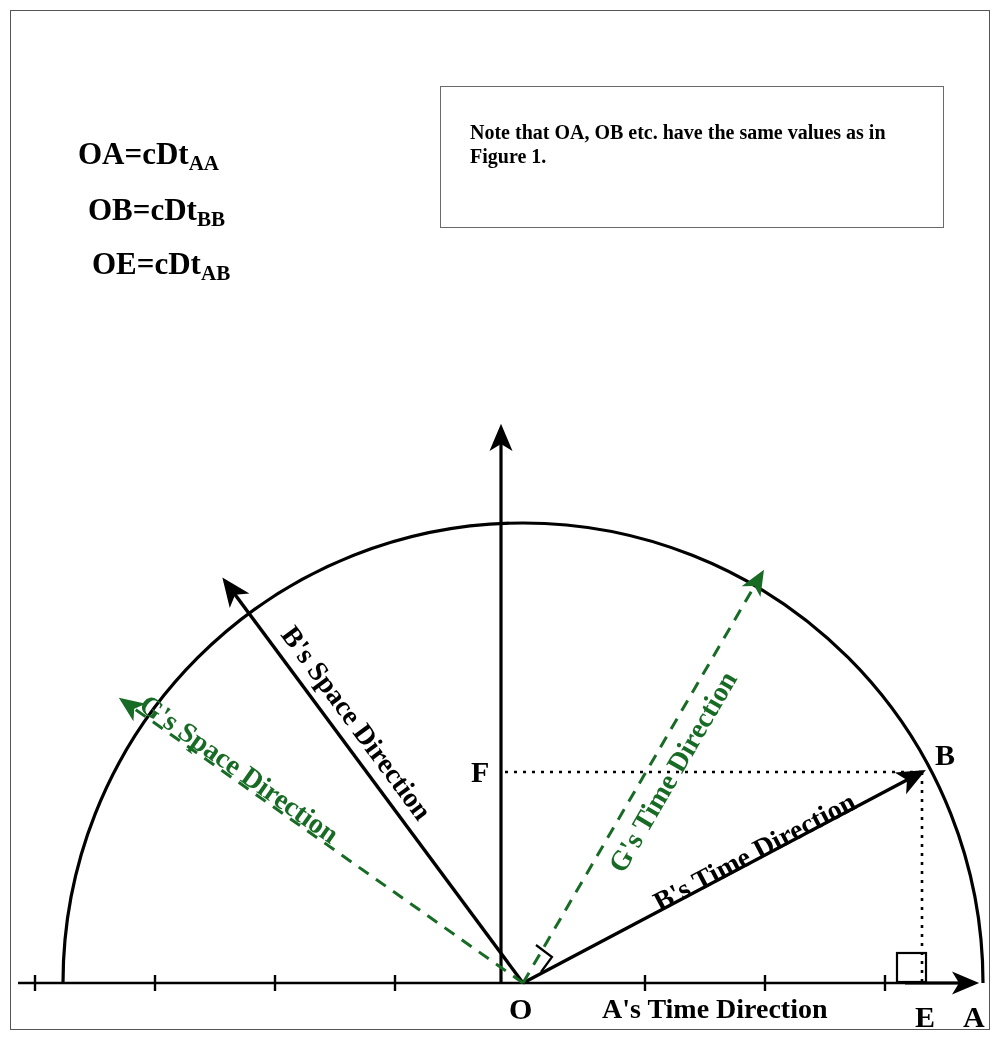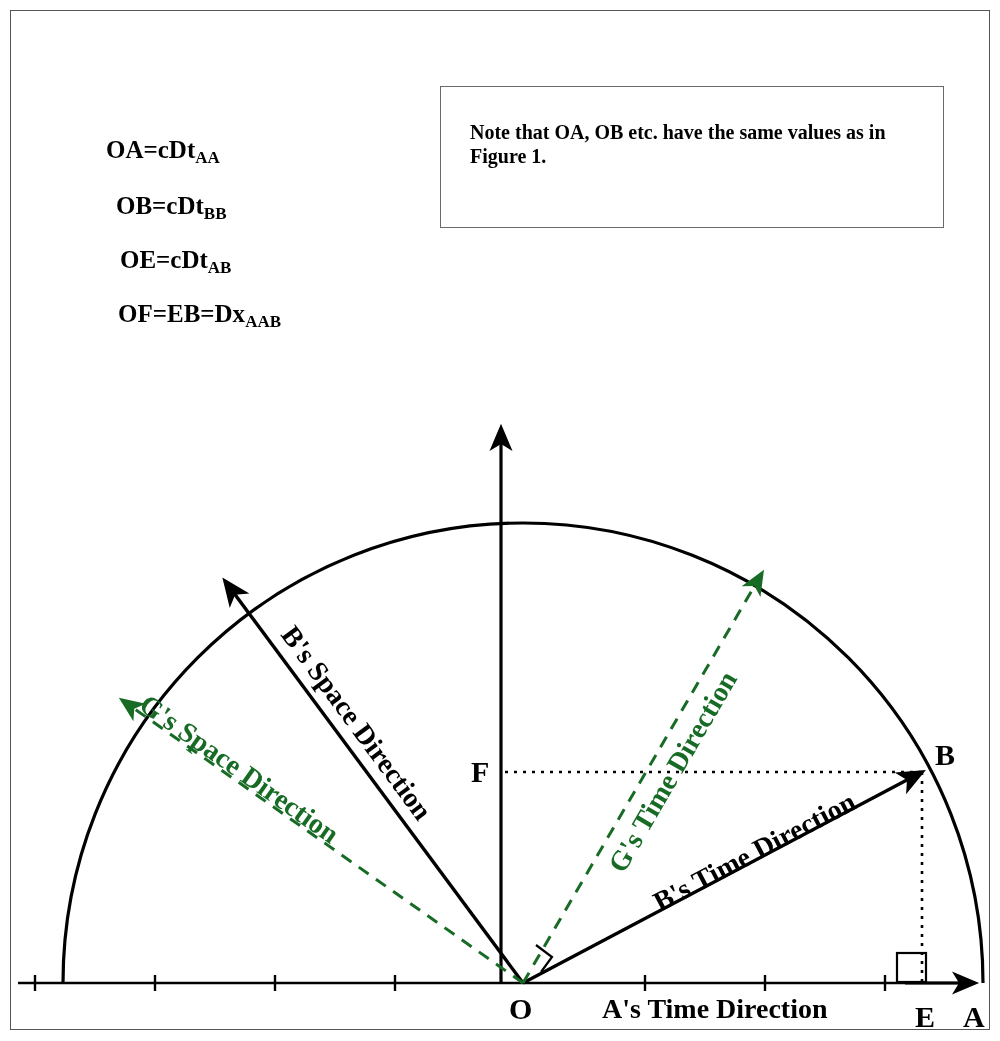--- a/index.html
+++ b/index.html
@@ -37,24 +37,23 @@
     position: absolute;
     font-family: "Liberation Serif", serif;
     font-weight: bold;
     color: #000000;
     white-space: nowrap;
     line-height: 1.15;
   }
   .lbl.green { color: #176b25; }
   .eq {
     position: absolute;
-    font-size: 25px;
+    font-size: 31px;
     font-weight: bold;
     white-space: nowrap;
-    margin-left: 28px;
   }
   .eq sub {
     font-size: 0.68em;
     vertical-align: -0.28em;
   }
   #notebox {
     position: absolute;
     left: 440px;
     top: 86px;
     width: 504px;
@@ -122,21 +121,20 @@
     <line x1="922" y1="772" x2="922" y2="985" stroke="#000000" stroke-width="2.6" stroke-dasharray="3 6"></line>
 
     <path d="M 536 945 L 552 957 L 541 972" fill="none" stroke="#000000" stroke-width="2.2"></path>
 
     <rect x="897" y="953" width="29" height="29" fill="none" stroke="#000000" stroke-width="2.2"></rect>
   </svg>
 
   <div class="eq" style="left:78px; top:136px;"><span>OA=cDt</span><sub>AA</sub></div>
   <div class="eq" style="left:88px; top:192px;"><span>OB=cDt</span><sub>BB</sub></div>
   <div class="eq" style="left:92px; top:246px;"><span>OE=cDt</span><sub>AB</sub></div>
-  <div class="eq" style="left:90px; top:300px;"><span>OF=EB=Dx</span><sub>AAB</sub></div>
 
   <div id="notebox"></div>
   <div id="notetext">Note that OA, OB etc. have the same values as in Figure 1.</div>
 
 
   <div class="lbl" style="left:602px; top:993px; font-size:28px;text-align:center;">A's Time Direction</div>
 
   <div class="lbl rot" style="left:300px; top:620px; font-size:28px; transform: rotate(53.5deg);">B's Space Direction</div>
 
   <div class="lbl rot" style="left:648px; top:890px; font-size:28px; transform: rotate(-27.8deg);">B's Time Direction</div>

